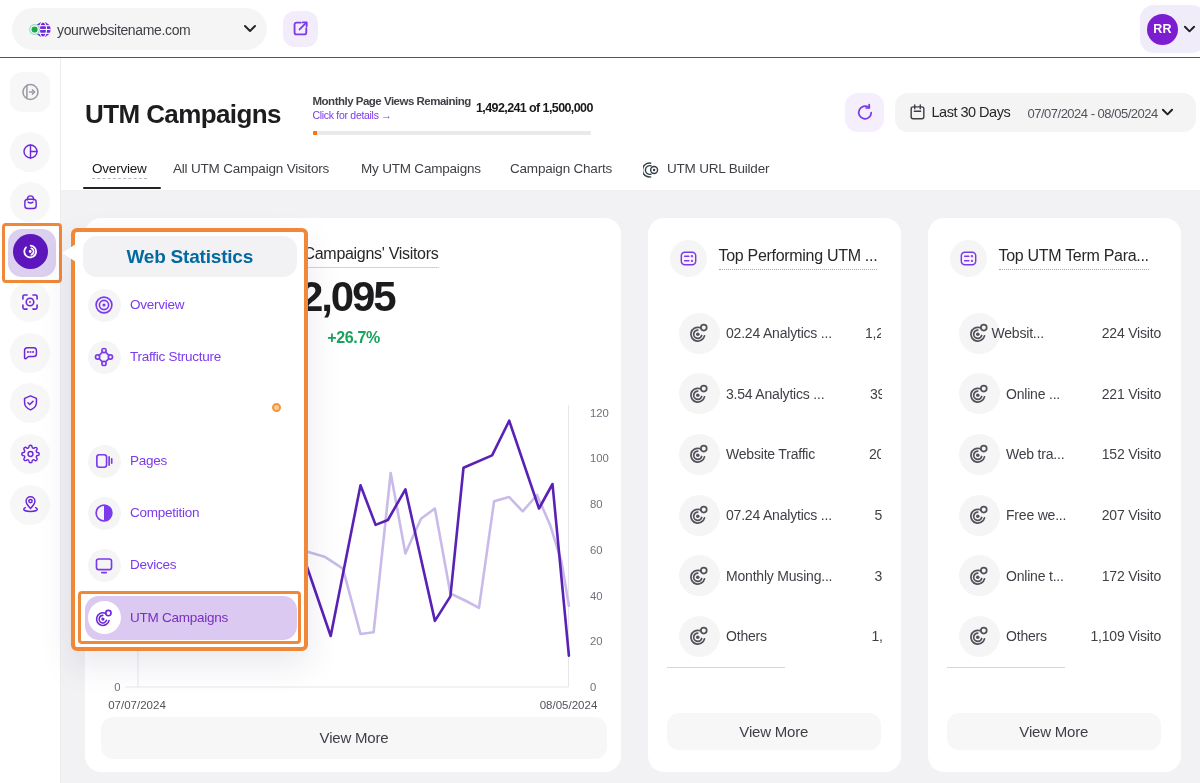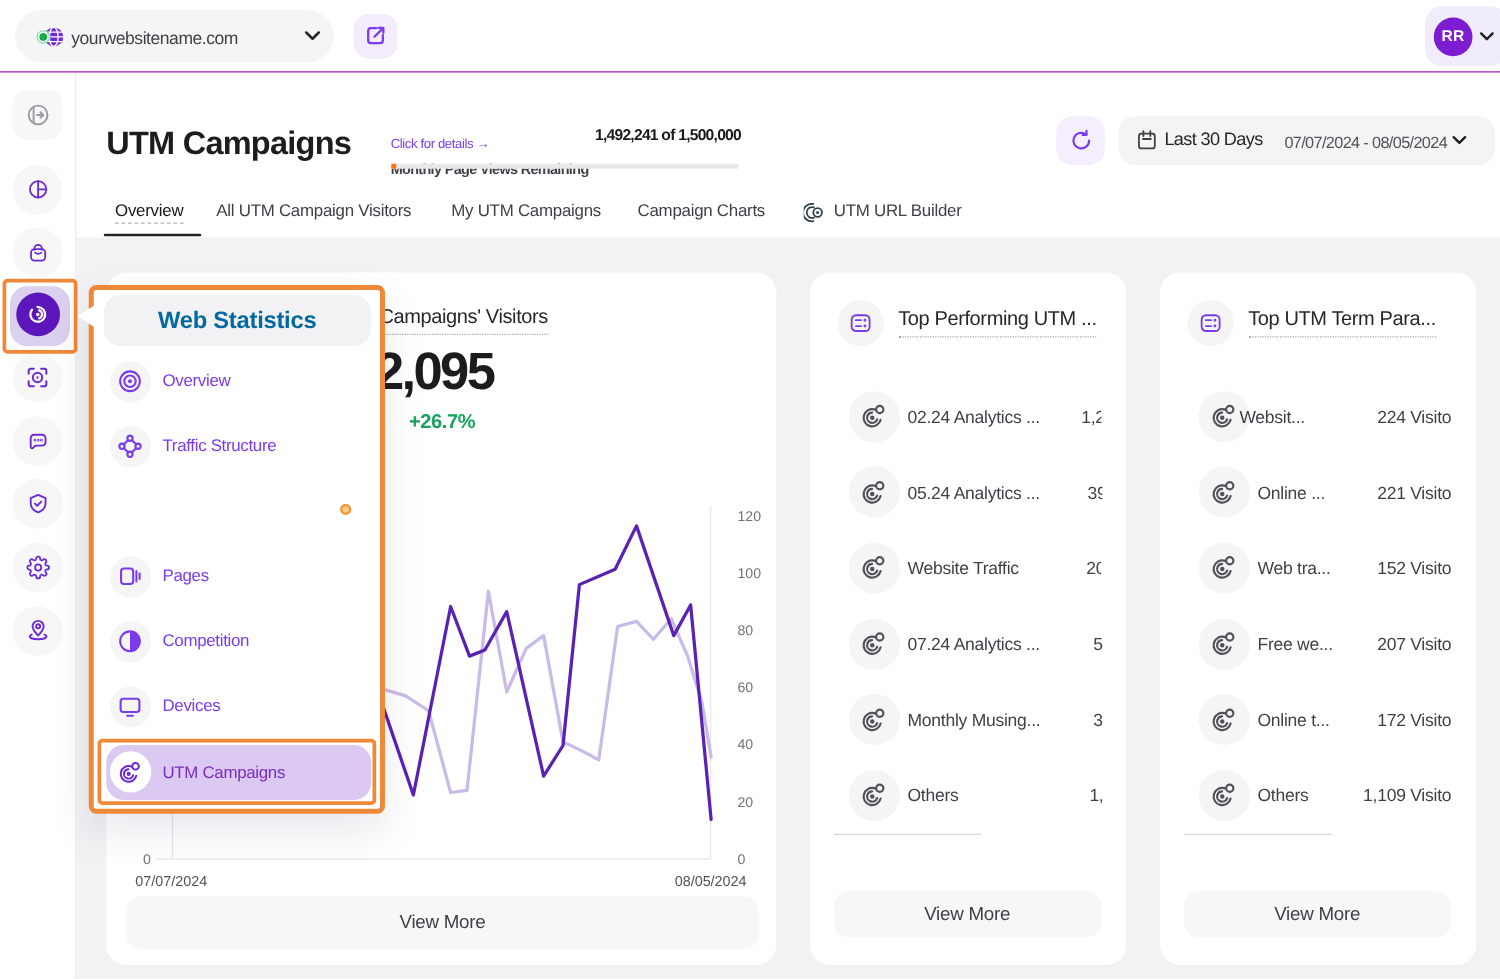--- a/index.html
+++ b/index.html
@@ -16,21 +16,21 @@
 #avwrap { position:absolute; left:1140px; top:5px; width:66px; height:48px; border-radius:14px; background:#f1ecfa; }
 #avcirc { position:absolute; left:1147px; top:13.5px; width:31px; height:31px; border-radius:50%; background:#7d1dd1; color:#fff; font-size:12.5px; font-weight:700; text-align:center; line-height:31px; letter-spacing:0.2px; }
 
 
 #sidebar { position:absolute; left:0; top:58px; width:61px; height:725px; background:#fff; border-right:1px solid #ececee; z-index:4; }
 .sic { position:absolute; width:40px; height:40px; border-radius:50%; background:#f7f7f8; display:flex; align-items:center; justify-content:center; }
 
 
 #main { position:absolute; left:61px; top:58px; width:1139px; height:725px; background:#fff; }
 #h1 { position:absolute; left:24px; top:41px; font-size:26px; font-weight:700; color:#1d1d1f; letter-spacing:-0.6px; }
-.mpv-t { position:absolute; left:251.5px; top:37px; font-size:11.5px; font-weight:700; color:#3f3f46; letter-spacing:-0.5px;margin-top:35px; }
+.mpv-t { position:absolute; left:251.5px; top:37px; font-size:11.5px; font-weight:700; color:#3f3f46; letter-spacing:-0.5px; }
 .mpv-c { position:absolute; left:251.5px; top:50.5px; font-size:10.5px; font-weight:500; color:#7c3aed; letter-spacing:-0.3px; }
 .mpv-n { position:absolute; left:415px; top:43px; font-size:12.5px; font-weight:700; color:#18181b; letter-spacing:-0.6px; }
 #pbar { position:absolute; left:251.5px; top:72.5px; width:278px; height:4.2px; background:#e9e9eb; border-radius:1px; }
 #pbar i { position:absolute; left:0; top:0; width:4px; height:4.2px; background:#f97316; border-radius:1px 0 0 1px; }
 #refbtn { position:absolute; left:784px; top:35px; width:39px; height:39px; border-radius:13px; background:#f5eefc; }
 #datechip { position:absolute; left:834px; top:35px; width:301px; height:39px; border-radius:13px; background:#f4f4f5; }
 #dc1 { position:absolute; left:870.5px; top:46px; font-size:14.5px; font-weight:500; color:#27272a; letter-spacing:-0.5px; }
 #dc2 { position:absolute; left:966.5px; top:47.5px; font-size:13px; color:#52525b; letter-spacing:-0.5px; }
 
 
@@ -243,21 +243,21 @@
       <div class="licon" style="left:31px; top:94.5px;"></div>
       <svg class="abs" style="left:39.5px; top:103px; color:#52525b;" width="24" height="24" viewBox="0 0 24 24">
           <use href="#utmspiral"></use>
         </svg>
       <div class="lrow" style="left:78.5px; top:107px;">02.24 Analytics ...</div>
       <div class="lrow cnt" style="left:217.5px; top:107px; width:16px;">1,234</div>
       <div class="licon" style="left:31px; top:155px;"></div>
       <svg class="abs" style="left:39.5px; top:163.5px; color:#52525b;" width="24" height="24" viewBox="0 0 24 24">
           <use href="#utmspiral"></use>
         </svg>
-      <div class="lrow" style="left:78.5px; top:167.5px;">05.24 Analytics ...</div>
+      <div class="lrow" style="left:78.5px; top:167.5px;">3.54 Analytics ...</div>
       <div class="lrow cnt" style="left:222.5px; top:167.5px; width:11.5px;">392</div>
       <div class="licon" style="left:31px; top:215.5px;"></div>
       <svg class="abs" style="left:39.5px; top:224px; color:#52525b;" width="24" height="24" viewBox="0 0 24 24">
           <use href="#utmspiral"></use>
         </svg>
       <div class="lrow" style="left:78.5px; top:228px;">Website Traffic</div>
       <div class="lrow cnt" style="left:221.5px; top:228px; width:12px;">206</div>
       <div class="licon" style="left:31px; top:276.5px;"></div>
       <svg class="abs" style="left:39.5px; top:285px; color:#52525b;" width="24" height="24" viewBox="0 0 24 24">
           <use href="#utmspiral"></use>

